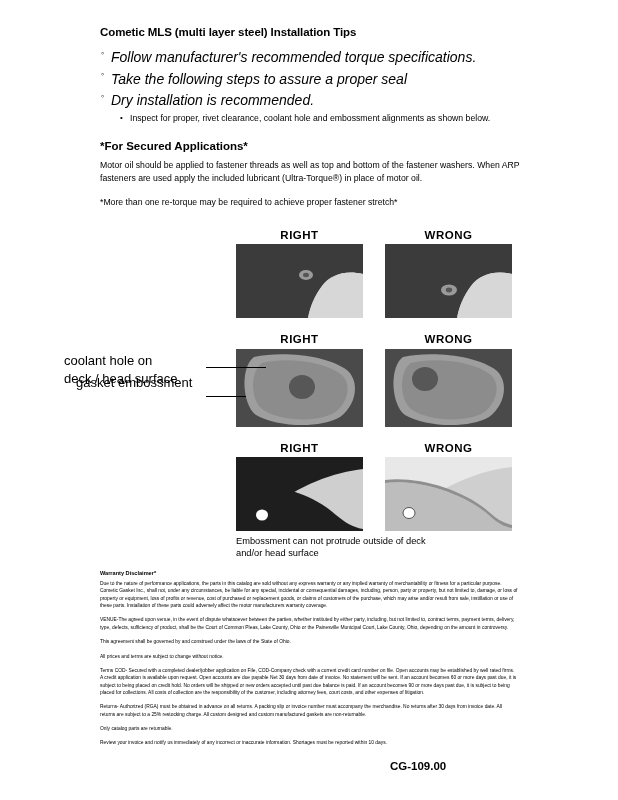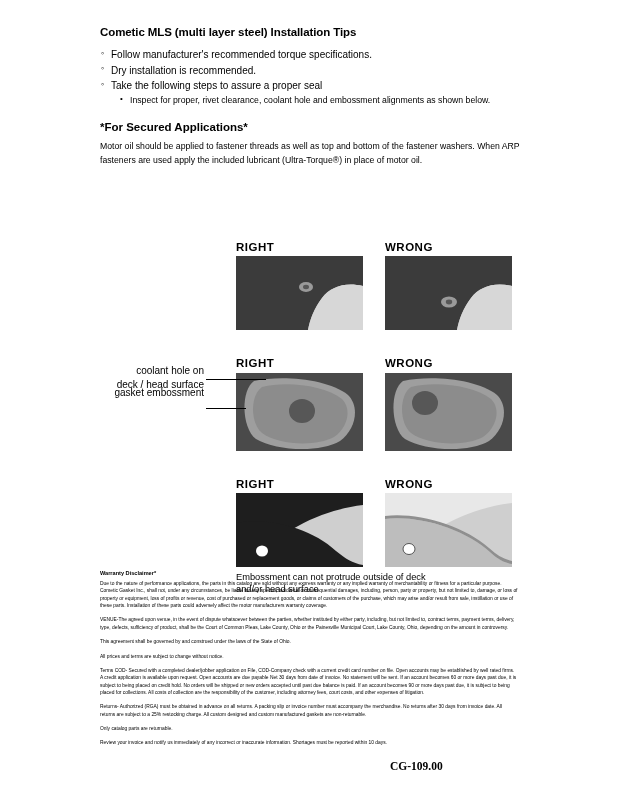--- a/index.html
+++ b/index.html
@@ -33,24 +33,25 @@
     font-weight: bold;
     margin: 0 0 9px 0;
     letter-spacing: -0.1px;
   }
   .bullets {
     margin: 0 0 0 0;
     padding: 0;
     list-style: none;
   }
   .bullets > li {
-    font-size: 10px;
+    font-size: 14px;
     line-height: 1.55;
     position: relative;
     padding-left: 11px;
+    font-style: italic;
   }
   .bullets > li::before {
     content: "\25E6";
     position: absolute;
     left: 1px;
     top: -0.5px;
     font-size: 9px;
   }
   .subbullets {
     margin: 0;
@@ -97,25 +98,25 @@
     position: relative;
     margin-bottom: 0;
   }
   .figlabels {
     display: flex;
     gap: 22px;
     margin-left: 136px;
   }
   .figlabel {
     width: 127px;
+    text-align: center;
     font-size: 11.5px;
     font-weight: bold;
     letter-spacing: 0.5px;
     line-height: 1.25;
-    margin-top: 12px;
   }
   .figpair {
     display: flex;
     gap: 22px;
     margin-left: 136px;
   }
   .figbox {
     width: 127px;
     height: 74px;
     position: relative;
@@ -127,23 +128,22 @@
   .figcaption {
     font-size: 9.3px;
     margin: 4px 0 0 136px;
     line-height: 1.3;
   }
   .figcaption.wide { width: 300px; }
 
   
   .callout {
     position: absolute;
-    font-size: 10px;
+    font-size: 13px;
     line-height: 1.35;
-    text-align: right;
   }
   .calloutline {
     position: absolute;
     background: #000;
     height: 1px;
   }
 
   
   .warranty {
     position: absolute;
@@ -161,42 +161,42 @@
     line-height: 1.5;
     margin: 0 0 7px 0;
     text-align: left;
   }
   .docnum {
     position: absolute;
     left: 390px;
     top: 760px;
     font-size: 11.5px;
     font-weight: bold;
-    font-family: Liberation Serif, serif;
   }
 </style>
 </head>
 <body>
 
 <div class="page">
 
   <div class="content">
     <h1 class="title">Cometic MLS (multi layer steel) Installation Tips</h1>
 
     <ul class="bullets">
       <li>Follow manufacturer's recommended torque specifications.</li>
+      <li>Take the following steps to assure a proper seal</li>
       <li>Dry installation is recommended.</li>
-      <li>Take the following steps to assure a proper seal</li>
     </ul>
     <ul class="subbullets" style="margin-left:18px;">
       <li>Inspect for proper, rivet clearance, coolant hole and embossment alignments as shown below.</li>
     </ul>
 
     <h2 class="section">*For Secured Applications*</h2>
     <p class="para">Motor oil should be applied to fastener threads as well as top and bottom of the fastener washers. When ARP fasteners are used apply the included lubricant (Ultra-Torque®) in place of motor oil.</p>
+    <p class="note">*More than one re-torque may be required to achieve proper fastener stretch*</p>
   </div>
 
   <div class="figures">
 
     <div class="figrow">
       <div class="figlabels">
         <div class="figlabel">RIGHT</div>
         <div class="figlabel">WRONG</div>
       </div>
       <div class="figpair" style="margin-top:2px;">

